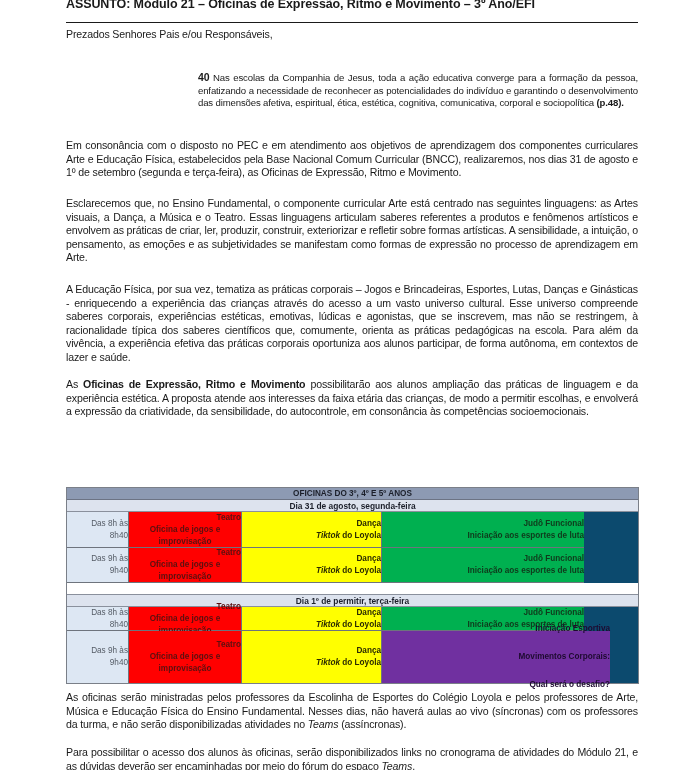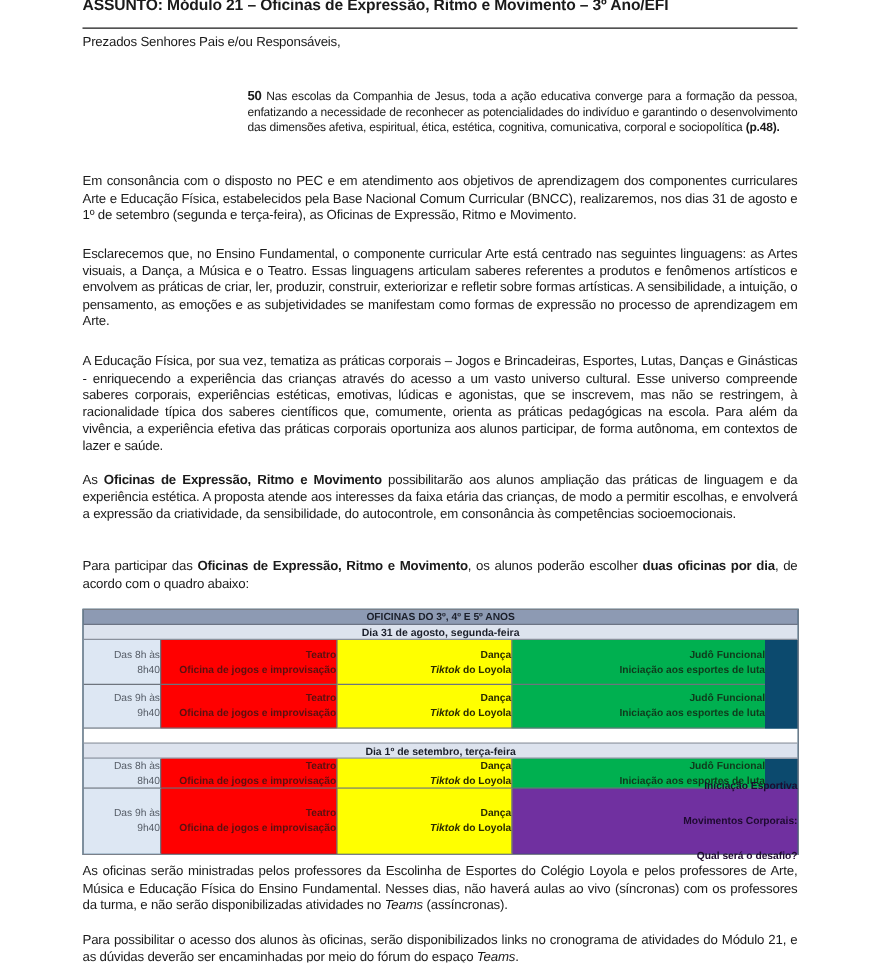--- a/index.html
+++ b/index.html
@@ -15,50 +15,47 @@
   .quote .num { font-weight: bold; font-size: 10.5px; }
   .quote b { font-weight: bold; }
 
   .tbl { position: absolute; left: 66px; top: 487px; width: 573px; height: 197px; border: 1px solid #7a7f88; background: #0c4a6e; }
   .row { position: absolute; left: 0; width: 571px; display: flex; }
   .hdr { background: #8d9ab3; border-bottom: 1px solid #6c7384; font-weight: bold; font-size: 8.2px; color: #1b1f2a; justify-content: center; align-items: center; }
   .day { background: #dde3ee; border-bottom: 1px solid #8a909c; font-weight: bold; font-size: 8.4px; color: #1b1f2a; justify-content: center; align-items: center; }
   .blank { background: #ffffff; border-bottom: 1px solid #8a909c; }
   .cell { display: flex; flex-direction: column; justify-content: center; align-items: flex-end; text-align: center; font-size: 8.2px; line-height: 12px; border-right: 1px solid #6e747d; border-bottom: 1px solid #6e747d; }
   .c-time { width: 62px; background: #dde7f3; color: #555c66; font-weight: normal; }
-  .c-red { width: 141px; background: #ff0000; color: #5a1010; font-weight: bold; }
+  .c-red { width: 113px; background: #ff0000; color: #5a1010; font-weight: bold; }
   .c-yel { width: 140px; background: #ffff00; color: #2a2a00; font-weight: bold; }
   .c-grn { width: 202px; background: #00b050; color: #0f3a1c; font-weight: bold; border-right: none; }
   .c-pur { width: 228px; background: #7030a0; color: #1e0a30; font-weight: bold; border-right: none; }
   .c-yel i { font-style: italic; }
 </style>
 </head>
 <body>
 
 <div class="page">
   <div class="title">ASSUNTO: Módulo 21 – Oficinas de Expressão, Ritmo e Movimento – 3º Ano/EFI</div>
   <div class="rule"></div>
 
   <div class="p" style="top:28px;">Prezados Senhores Pais e/ou Responsáveis,</div>
 
   <div class="quote" style="top:71px;">
-    <span class="num">50</span><span> Nas escolas da Companhia de Jesus, toda a ação educativa converge para a formação da pessoa, enfatizando a necessidade de reconhecer as potencialidades do indivíduo e garantindo o desenvolvimento das dimensões afetiva, espiritual, ética, estética, cognitiva, comunicativa, corporal e sociopolítica </span><b>(p.48).</b>
+    <span class="num">40</span><span> Nas escolas da Companhia de Jesus, toda a ação educativa converge para a formação da pessoa, enfatizando a necessidade de reconhecer as potencialidades do indivíduo e garantindo o desenvolvimento das dimensões afetiva, espiritual, ética, estética, cognitiva, comunicativa, corporal e sociopolítica </span><b>(p.48).</b>
   </div>
 
   <div class="p" style="top:139px;">Em consonância com o disposto no PEC e em atendimento aos objetivos de aprendizagem dos componentes curriculares Arte e Educação Física, estabelecidos pela Base Nacional Comum Curricular (BNCC), realizaremos, nos dias 31 de agosto e 1º de setembro (segunda e terça-feira), as Oficinas de Expressão, Ritmo e Movimento.</div>
   <div class="p" style="top:197px;">Esclarecemos que, no Ensino Fundamental, o componente curricular Arte está centrado nas seguintes linguagens: as Artes visuais, a Dança, a Música e o Teatro. Essas linguagens articulam saberes referentes a produtos e fenômenos artísticos e envolvem as práticas de criar, ler, produzir, construir, exteriorizar e refletir sobre formas artísticas. A sensibilidade, a intuição, o pensamento, as emoções e as subjetividades se manifestam como formas de expressão no processo de aprendizagem em Arte.</div>
   <div class="p" style="top:283px;">A Educação Física, por sua vez, tematiza as práticas corporais – Jogos e Brincadeiras, Esportes, Lutas, Danças e Ginásticas - enriquecendo a experiência das crianças através do acesso a um vasto universo cultural. Esse universo compreende saberes corporais, experiências estéticas, emotivas, lúdicas e agonistas, que se inscrevem, mas não se restringem, à racionalidade típica dos saberes científicos que, comumente, orienta as práticas pedagógicas na escola. Para além da vivência, a experiência efetiva das práticas corporais oportuniza aos alunos participar, de forma autônoma, em contextos de lazer e saúde.</div>
 
   <div class="p" style="top:378px;">
     <span>As </span><b>Oficinas de Expressão, Ritmo e Movimento</b><span> possibilitarão aos alunos ampliação das práticas de linguagem e da experiência estética. A proposta atende aos interesses da faixa etária das crianças, de modo a permitir escolhas, e envolverá a expressão da criatividade, da sensibilidade, do autocontrole, em consonância às competências socioemocionais.</span>
   </div>
 
-  <div class="p" style="top:447px;">
-    <span>Para participar das </span><b>Oficinas de Expressão, Ritmo e Movimento</b><span>, os alunos poderão escolher </span><b>duas oficinas por dia</b><span>, de acordo com o quadro abaixo:</span>
-  </div>
 
   <div class="tbl">
     <div class="row hdr" style="top:0; height:12px;">OFICINAS DO 3º, 4º E 5º ANOS</div>
     <div class="row day" style="top:12px; height:12px;">Dia 31 de agosto, segunda-feira</div>
 
     <div class="row" style="top:24px; height:36px;">
       <div class="cell c-time">
           <span>Das 8h às</span>
           <span>8h40</span>
         </div>
@@ -89,21 +86,21 @@
           <span>Dança</span>
           <span><i>Tiktok</i><span> do Loyola</span></span>
         </div>
       <div class="cell c-grn">
           <span>Judô Funcional</span>
           <span>Iniciação aos esportes de luta</span>
         </div>
     </div>
 
     <div class="row blank" style="top:95px; height:12px;"></div>
-    <div class="row day" style="top:107px; height:12px;">Dia 1º de setembro, terça-feira</div>
+    <div class="row day" style="top:107px; height:12px;">Dia 1º de permitir, terça-feira</div>
 
     <div class="row" style="top:119px; height:24px;">
       <div class="cell c-time">
           <span>Das 8h às</span>
           <span>8h40</span>
         </div>
       <div class="cell c-red">
           <span>Teatro</span>
           <span>Oficina de jogos e improvisação</span>
         </div>

